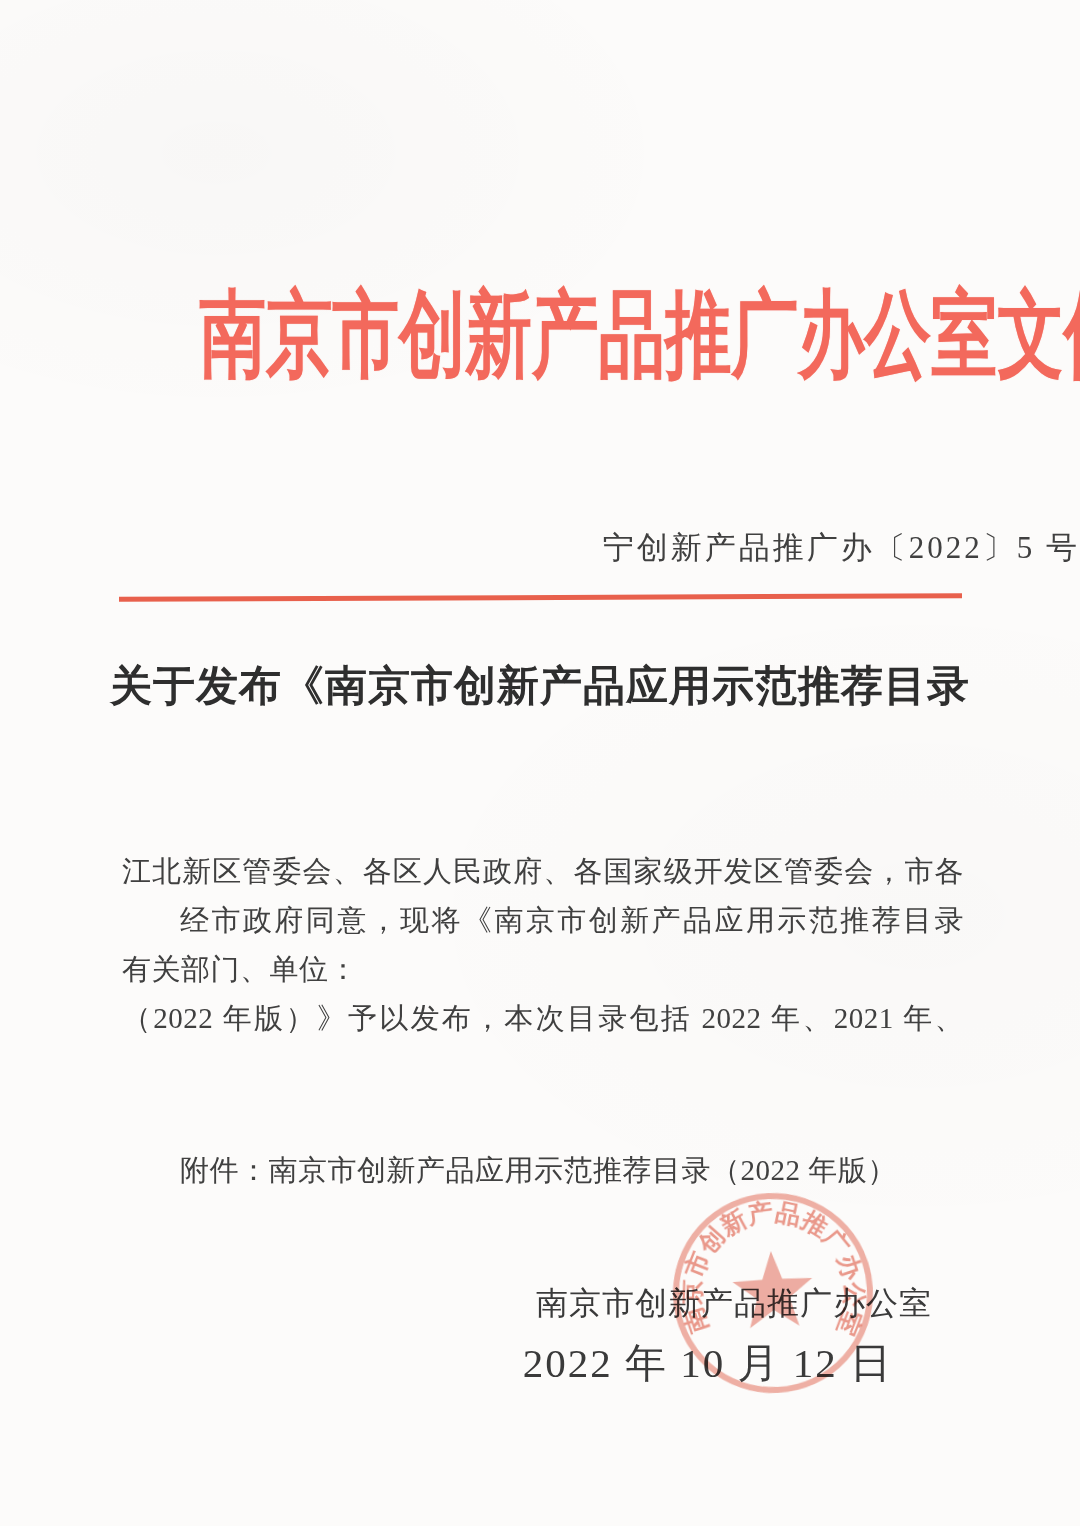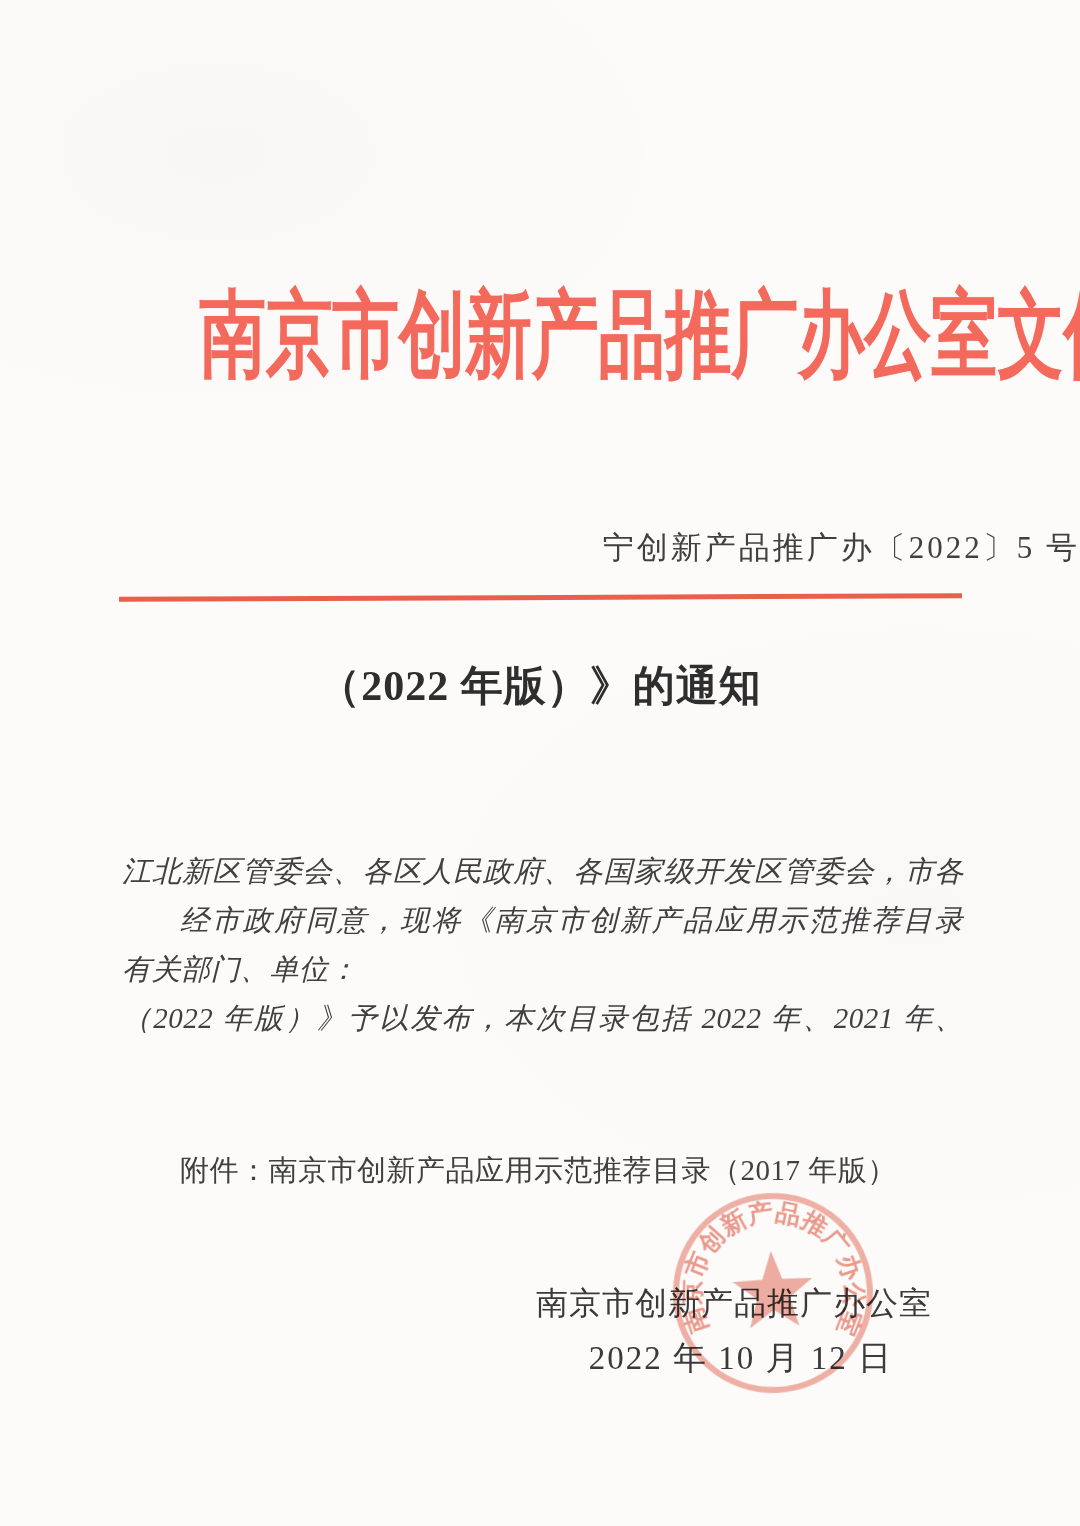--- a/index.html
+++ b/index.html
@@ -79,21 +79,20 @@
     top: 847px; left: 122px;
     width: 842px;
     font-size: 29px;
     color: #404040;
     letter-spacing: 0.5px;
   }
   .body-line {
     height: 49px;
     line-height: 49px;
     overflow: hidden;
-    font-style: italic;
   }
   .body-line.justify { text-align: justify; }
   .body-line.justify::after {
     content: "";
     display: inline-block;
     width: 100%;
   }
   .body-line.indent { text-indent: 2em; }
 
   .attachment {
@@ -111,21 +110,21 @@
     position: absolute;
     top: 1282px; right: 148px;
     font-size: 32px;
     color: #3a3a3a;
     letter-spacing: 1px;
     white-space: nowrap;
   }
   .sign-date {
     position: absolute;
     top: 1336px; right: 187px;
-    font-size: 33px;
+    font-size: 41px;
     color: #3a3a3a;
     letter-spacing: 2px;
     white-space: nowrap;
     text-align: right;
   }
 
   .seal {
     position: absolute;
     left: 668px; top: 1188px;
     width: 210px; height: 210px;
@@ -146,31 +145,31 @@
 
   <div class="banner-wrap">
     <span class="banner">南京市创新产品推广办公室文件</span>
   </div>
 
   <div class="doc-number">宁创新产品推广办〔2022〕5 号</div>
 
   <div class="red-line"></div>
 
   <div class="title">
-    <div>（2022 年版）》的通知</div>
+    <div>关于发布《南京市创新产品应用示范推荐目录</div>
   </div>
 
   <div class="body-block">
     <div class="body-line justify">江北新区管委会、各区人民政府、各国家级开发区管委会，市各</div>
     <div class="body-line justify indent">经市政府同意，现将《南京市创新产品应用示范推荐目录</div>
     <div class="body-line">有关部门、单位：</div>
     <div class="body-line justify">（2022 年版）》予以发布，本次目录包括 2022 年、2021 年、2020</div>
   </div>
 
-  <div class="attachment">附件：南京市创新产品应用示范推荐目录（2017 年版）</div>
+  <div class="attachment">附件：南京市创新产品应用示范推荐目录（2022 年版）</div>
 
   <div class="signer">南京市创新产品推广办公室</div>
 
   <div class="sign-date">2022 年 10 月 12 日</div>
 
   <svg class="seal" viewBox="-105 -105 210 210" xmlns="http://www.w3.org/2000/svg">
     <circle cx="0" cy="0" r="97" fill="none" stroke="rgba(228,112,92,0.60)" stroke-width="6"></circle>
     <polygon points="0,-42 10,-13.8 39.9,-13 16.2,5.3 24.7,34 0,17 -24.7,34 -16.2,5.3 -39.9,-13 -10,-13.8" fill="rgba(228,112,92,0.62)"></polygon>
     <defs>
       <path id="sealTextArc" d="M -64,36 A 73,73 0 1 1 64,36" fill="none"></path>

